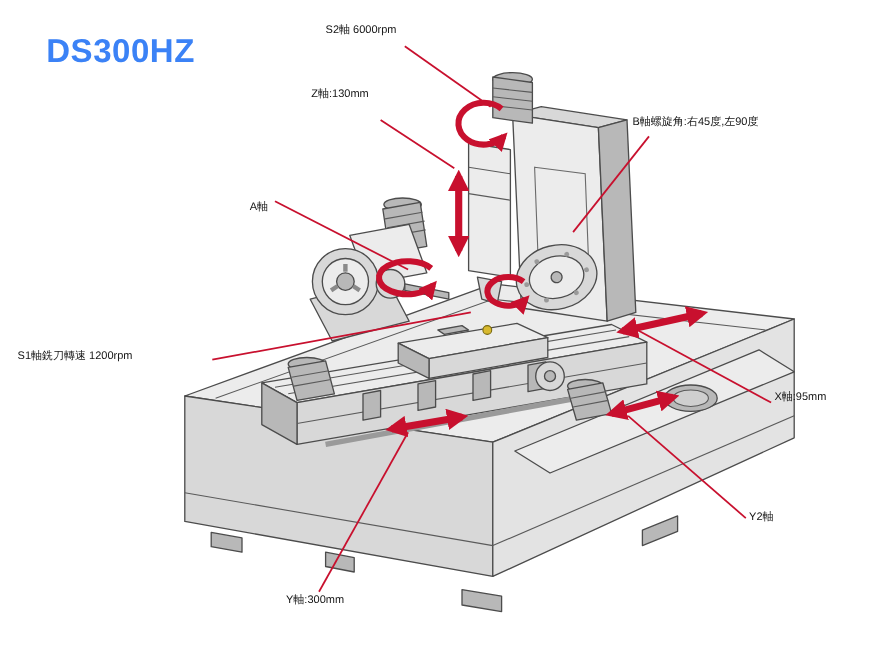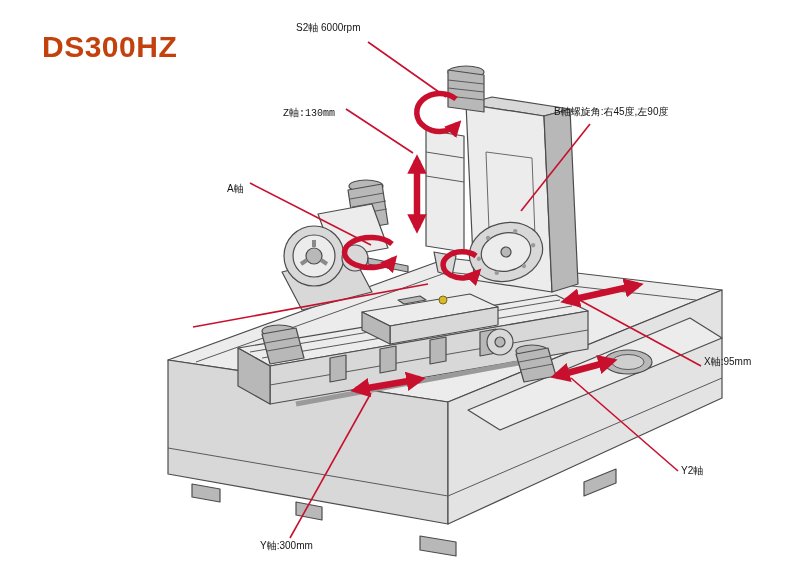--- a/index.html
+++ b/index.html
@@ -9,21 +9,21 @@
     --machine-light:#ececec;
     --machine-mid:#d8d8d8;
     --machine-dark:#b8b8b8;
     --outline:#4c4c4c;
   }
   html,body{margin:0;padding:0;}
   body{font-family:"Liberation Sans","DejaVu Sans",sans-serif;background:#fff;}
   .stage{position:relative;width:800px;height:586px;background:var(--background);overflow:hidden;}
   .stage svg{position:absolute;left:0;top:0;}
   .label{position:absolute;color:var(--text);font-size:10px;line-height:1.25;white-space:nowrap;z-index:3;}
-  .title{font-size:30px;font-weight:600;letter-spacing:0.5px;color:#c2410c;}
+  .title{font-size:30px;font-weight:600;letter-spacing:0.5px;color:#3b82f6;}
   
   .m-light{fill:var(--machine-light);stroke:var(--outline);stroke-width:1.2;stroke-linejoin:round;}
   .m-light2{fill:#e3e3e3;stroke:var(--outline);stroke-width:1.2;stroke-linejoin:round;}
   .m-mid{fill:var(--machine-mid);stroke:var(--outline);stroke-width:1.2;stroke-linejoin:round;}
   .m-dark{fill:var(--machine-dark);stroke:var(--outline);stroke-width:1.2;stroke-linejoin:round;}
   .ln{stroke:#5a5a5a;stroke-width:1;fill:none;}
   .panel{fill:none;stroke:#6a6a6a;stroke-width:1;}
   .screw{stroke:#9a9a9a;stroke-width:5;fill:none;}
   .jaw{stroke:#8a8a8a;stroke-width:4;fill:none;}
   .bolt{fill:#9a9a9a;}
@@ -187,25 +187,26 @@
       <line class="red-shaft" x1="566" y1="301" x2="638" y2="285" marker-start="url(#ah)" marker-end="url(#ah)"></line>
       <line class="red-shaft" x1="556" y1="376" x2="612" y2="361" marker-start="url(#ah)" marker-end="url(#ah)"></line>
       <line class="red-shaft" x1="356" y1="390" x2="420" y2="379" marker-start="url(#ah)" marker-end="url(#ah)"></line>
     </g>
   </svg>
 
   <div class="label title" style="left:42px;top:28px;">DS300HZ</div>
 
   <div class="label" style="left:296px;top:22px;">S2軸 6000rpm</div>
 
-  <div class="label" style="left:283px;top:108px;font-family:Liberation Mono, monospace;">Z軸:130mm</div>
-
-  <div class="label" style="left:554px;top:106px;text-align:center;">B軸螺旋角:右45度,左90度</div>
+  <div class="label" style="left:283px;top:80px;">Z軸:130mm</div>
+
+  <div class="label" style="left:575px;top:106px;text-align:center;">B軸螺旋角:右45度,左90度</div>
 
   <div class="label" style="left:227px;top:166px;margin-top:17px;">A軸</div>
 
+  <div class="label" style="left:16px;top:318px;">S1軸銑刀轉速 1200rpm</div>
 
   <div class="label" style="left:704px;top:356px;text-align:center;">X軸:95mm</div>
 
   <div class="label" style="left:681px;top:465px;text-align:right;">Y2軸</div>
 
   <div class="label" style="left:260px;top:540px;">Y軸:300mm</div>
 </div>
 
 </body></html>

